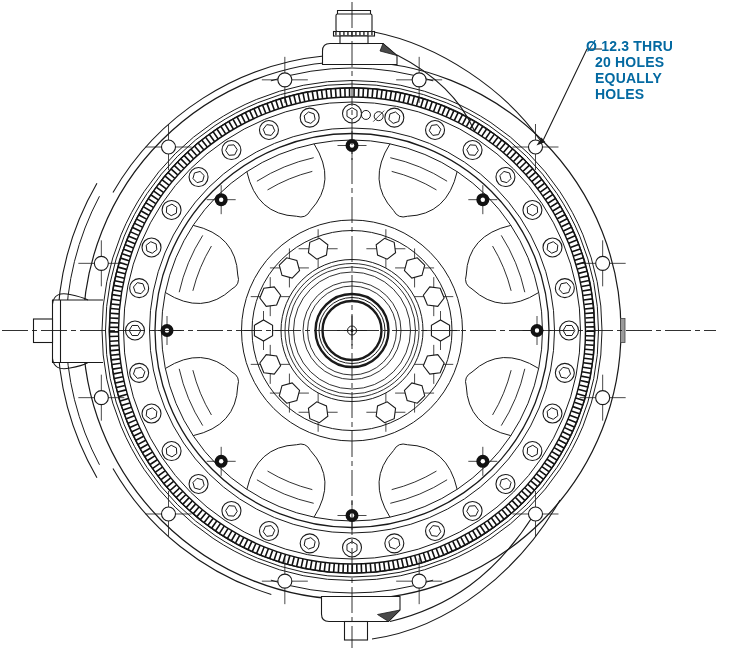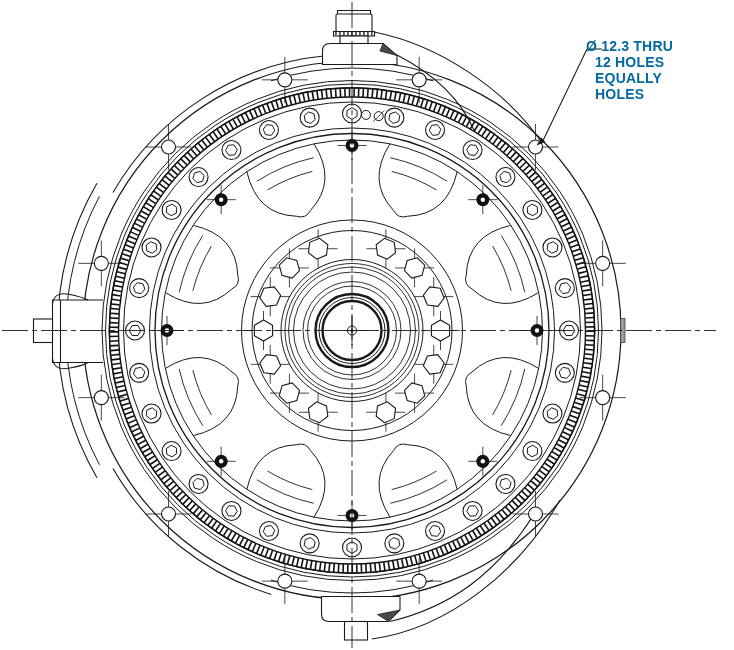--- a/index.html
+++ b/index.html
@@ -311,17 +311,17 @@
       </g>
 
     <g>
       <path fill="none" stroke="#1a1a1a" stroke-width="1.1" d="M602,49 L587,49 L543.4,139.7"></path>
       <path fill="#1a1a1a" d="M536.5,145.5 L541.5,137.4 L545.3,142 Z"></path>
     </g>
   </svg>
 
   <div id="callout">
     <div>Ø 12.3 THRU</div>
-    <div class="ind">12 HOLES</div>
+    <div class="ind">20 HOLES</div>
     <div class="ind">EQUALLY</div>
     <div class="ind">HOLES</div>
   </div>
 </div>
 
 </body></html>

